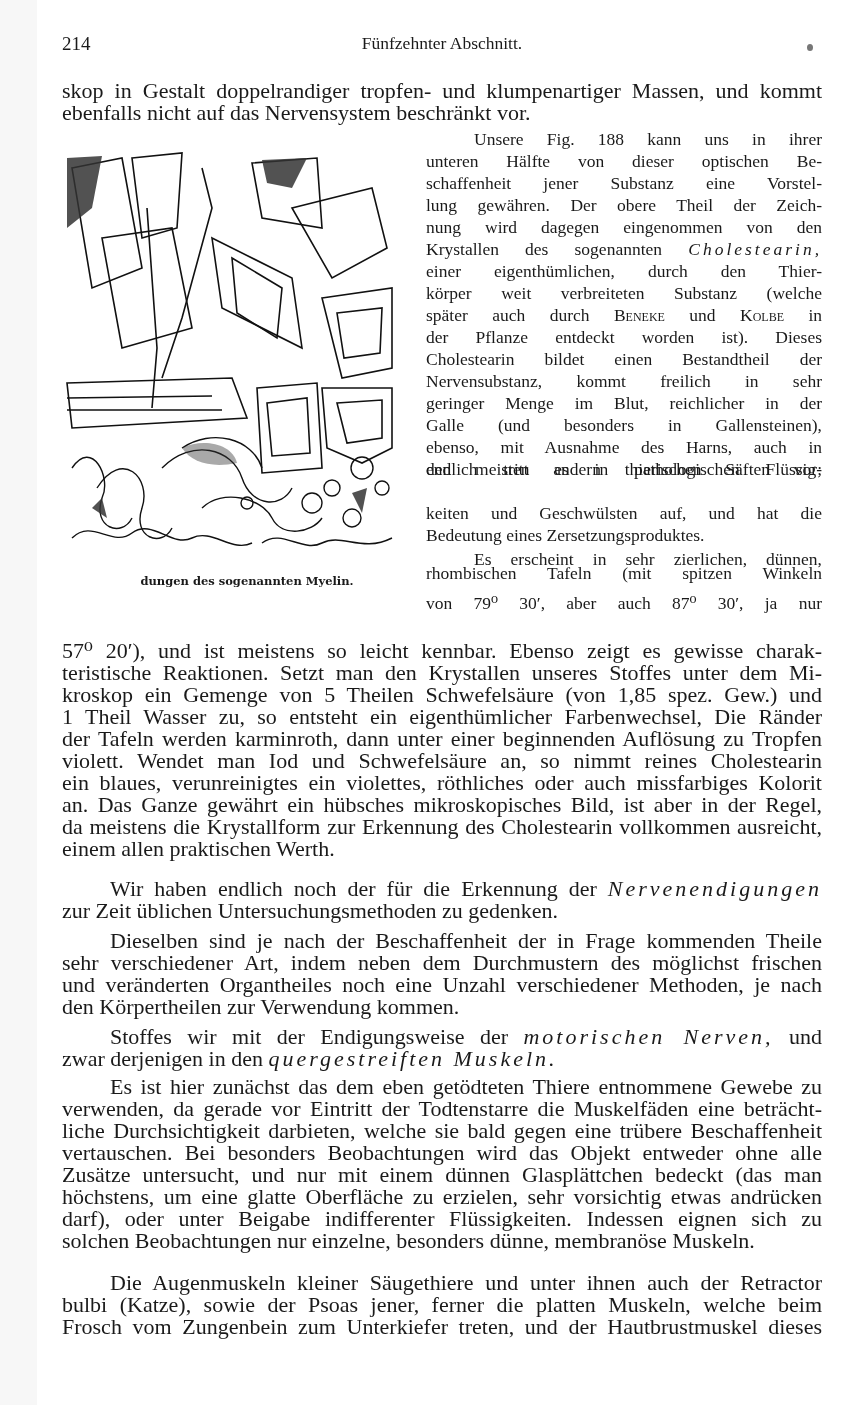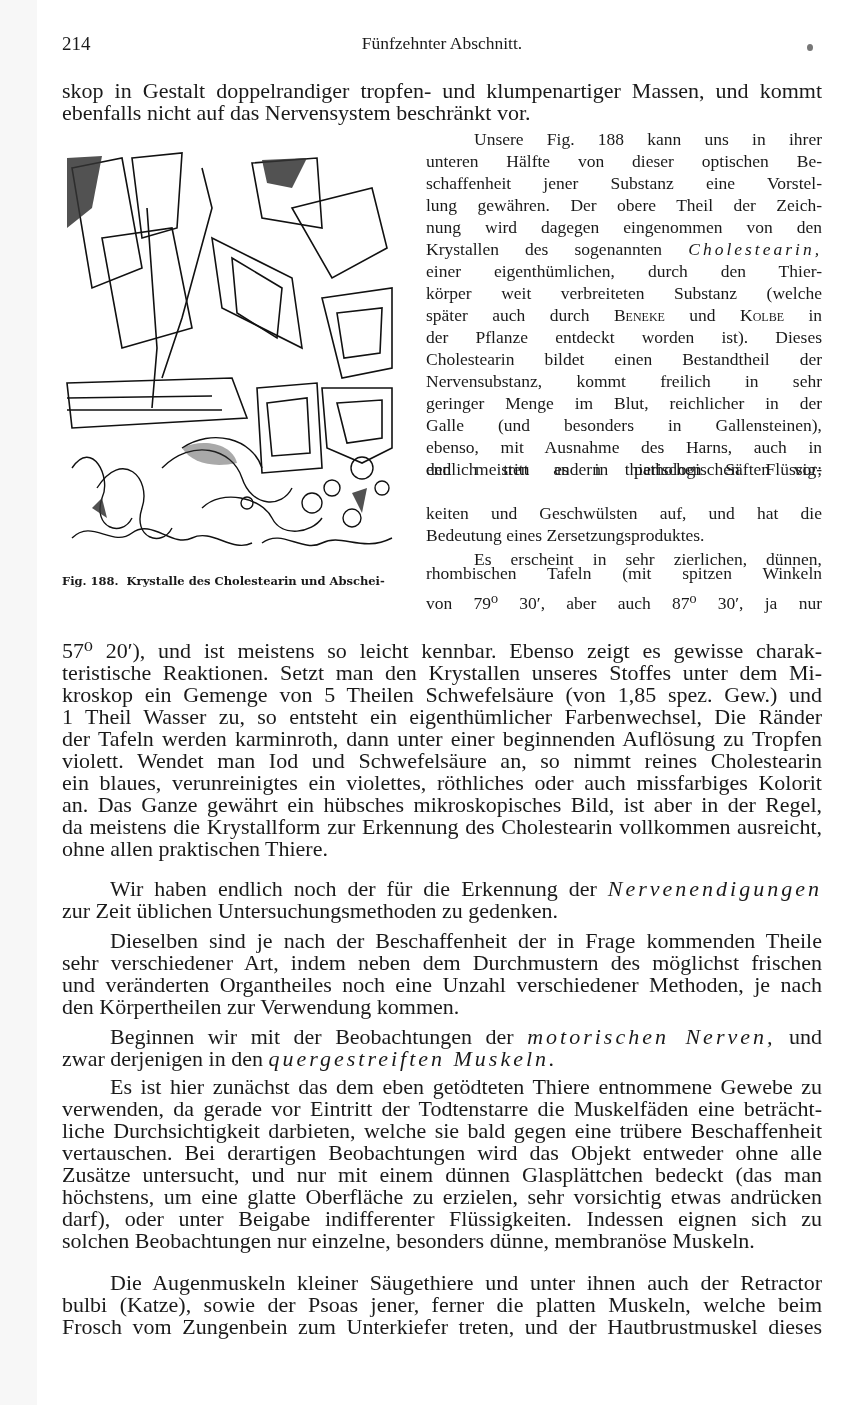--- a/index.html
+++ b/index.html
@@ -73,21 +73,21 @@
     <g fill="#333" opacity="0.85">
       <path d="M5 10 L40 8 L30 60 L5 80 Z"></path>
       <path d="M200 12 L245 10 L230 40 L205 35 Z"></path>
       <path d="M120 300 C140 290 170 295 175 315 C150 320 130 315 120 300 Z" opacity="0.5"></path>
       <path d="M30 360 L40 350 L45 370 Z"></path>
       <path d="M290 345 L305 340 L300 365 Z"></path>
     </g>
   </svg>
 
   <div class="caption">
-    <span class="c1"><span>Fig. 188.</span>&nbsp; <span>Krystalle des Cholestearin und Abschei-</span></span>
+    <span class="c2">dungen des sogenannten Myelin.</span>
   </div>
 
   <div class="rline" style="top:128px; padding-left:48px; width:348px">Unsere Fig. 188 kann uns in ihrer</div>
   <div class="rline" style="top:150px">unteren Hälfte von dieser optischen Be-</div>
   <div class="rline" style="top:172px">schaffenheit jener Substanz eine Vorstel-</div>
   <div class="rline" style="top:194px">lung gewähren. Der obere Theil der Zeich-</div>
   <div class="rline" style="top:216px">nung wird dagegen eingenommen von den</div>
   <div class="rline" style="top:238px"><span>Krystallen des sogenannten</span> <span class="spaced">Cholestearin,</span></div>
   <div class="rline" style="top:260px">einer eigenthümlichen, durch den Thier-</div>
   <div class="rline" style="top:282px">körper weit verbreiteten Substanz (welche</div>
@@ -108,37 +108,37 @@
 
   <div class="line" style="top:640px">57⁰ 20′), und ist meistens so leicht kennbar. Ebenso zeigt es gewisse charak-</div>
   <div class="line" style="top:662px">teristische Reaktionen. Setzt man den Krystallen unseres Stoffes unter dem Mi-</div>
   <div class="line" style="top:684px">kroskop ein Gemenge von 5 Theilen Schwefelsäure (von 1,85 spez. Gew.) und</div>
   <div class="line" style="top:706px">1 Theil Wasser zu, so entsteht ein eigenthümlicher Farbenwechsel, Die Ränder</div>
   <div class="line" style="top:728px">der Tafeln werden karminroth, dann unter einer beginnenden Auflösung zu Tropfen</div>
   <div class="line" style="top:750px">violett. Wendet man Iod und Schwefelsäure an, so nimmt reines Cholestearin</div>
   <div class="line" style="top:772px">ein blaues, verunreinigtes ein violettes, röthliches oder auch missfarbiges Kolorit</div>
   <div class="line" style="top:794px">an. Das Ganze gewährt ein hübsches mikroskopisches Bild, ist aber in der Regel,</div>
   <div class="line" style="top:816px">da meistens die Krystallform zur Erkennung des Cholestearin vollkommen ausreicht,</div>
-  <div class="line last" style="top:838px">ohne allen praktischen Thiere.</div>
+  <div class="line last" style="top:838px">einem allen praktischen Werth.</div>
 
   <div class="line" style="top:878px; padding-left:48px; width:712px"><span>Wir haben endlich noch der für die Erkennung der</span> <span class="spaced">Nervenendigungen</span></div>
   <div class="line last" style="top:900px">zur Zeit üblichen Untersuchungsmethoden zu gedenken.</div>
 
   <div class="line" style="top:930px; padding-left:48px; width:712px">Dieselben sind je nach der Beschaffenheit der in Frage kommenden Theile</div>
   <div class="line" style="top:952px">sehr verschiedener Art, indem neben dem Durchmustern des möglichst frischen</div>
   <div class="line" style="top:974px">und veränderten Organtheiles noch eine Unzahl verschiedener Methoden, je nach</div>
   <div class="line last" style="top:996px">den Körpertheilen zur Verwendung kommen.</div>
 
-  <div class="line" style="top:1026px; padding-left:48px; width:712px"><span>Beginnen wir mit der Beobachtungen der</span> <span class="spaced">motorischen Nerven,</span> <span>und</span></div>
+  <div class="line" style="top:1026px; padding-left:48px; width:712px"><span>Stoffes wir mit der Endigungsweise der</span> <span class="spaced">motorischen Nerven,</span> <span>und</span></div>
   <div class="line last" style="top:1048px"><span>zwar derjenigen in den</span> <span class="spaced">quergestreiften Muskeln.</span></div>
 
   <div class="line" style="top:1076px; padding-left:48px; width:712px">Es ist hier zunächst das dem eben getödteten Thiere entnommene Gewebe zu</div>
   <div class="line" style="top:1098px">verwenden, da gerade vor Eintritt der Todtenstarre die Muskelfäden eine beträcht-</div>
   <div class="line" style="top:1120px">liche Durchsichtigkeit darbieten, welche sie bald gegen eine trübere Beschaffenheit</div>
-  <div class="line" style="top:1142px">vertauschen. Bei derartigen Beobachtungen wird das Objekt entweder ohne alle</div>
+  <div class="line" style="top:1142px">vertauschen. Bei besonders Beobachtungen wird das Objekt entweder ohne alle</div>
   <div class="line" style="top:1164px">Zusätze untersucht, und nur mit einem dünnen Glasplättchen bedeckt (das man</div>
   <div class="line" style="top:1186px">höchstens, um eine glatte Oberfläche zu erzielen, sehr vorsichtig etwas andrücken</div>
   <div class="line" style="top:1208px">darf), oder unter Beigabe indifferenter Flüssigkeiten. Indessen eignen sich zu</div>
   <div class="line last" style="top:1230px">solchen Beobachtungen nur einzelne, besonders dünne, membranöse Muskeln.</div>
 
   <div class="line" style="top:1272px; padding-left:48px; width:712px">Die Augenmuskeln kleiner Säugethiere und unter ihnen auch der Retractor</div>
   <div class="line" style="top:1294px">bulbi (Katze), sowie der Psoas jener, ferner die platten Muskeln, welche beim</div>
   <div class="line" style="top:1316px">Frosch vom Zungenbein zum Unterkiefer treten, und der Hautbrustmuskel dieses</div>
 </div>
 

